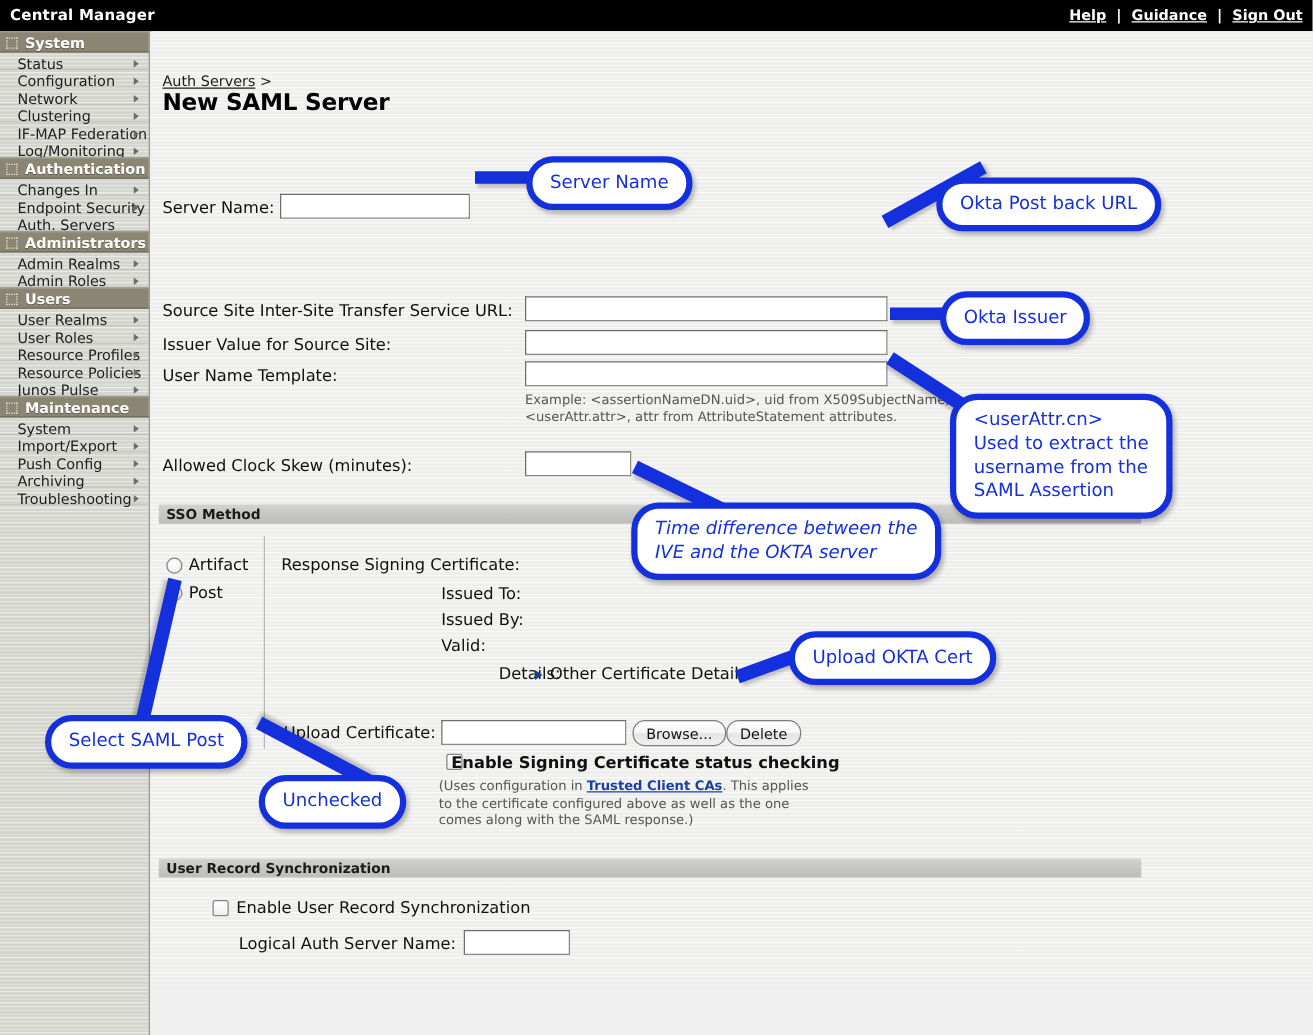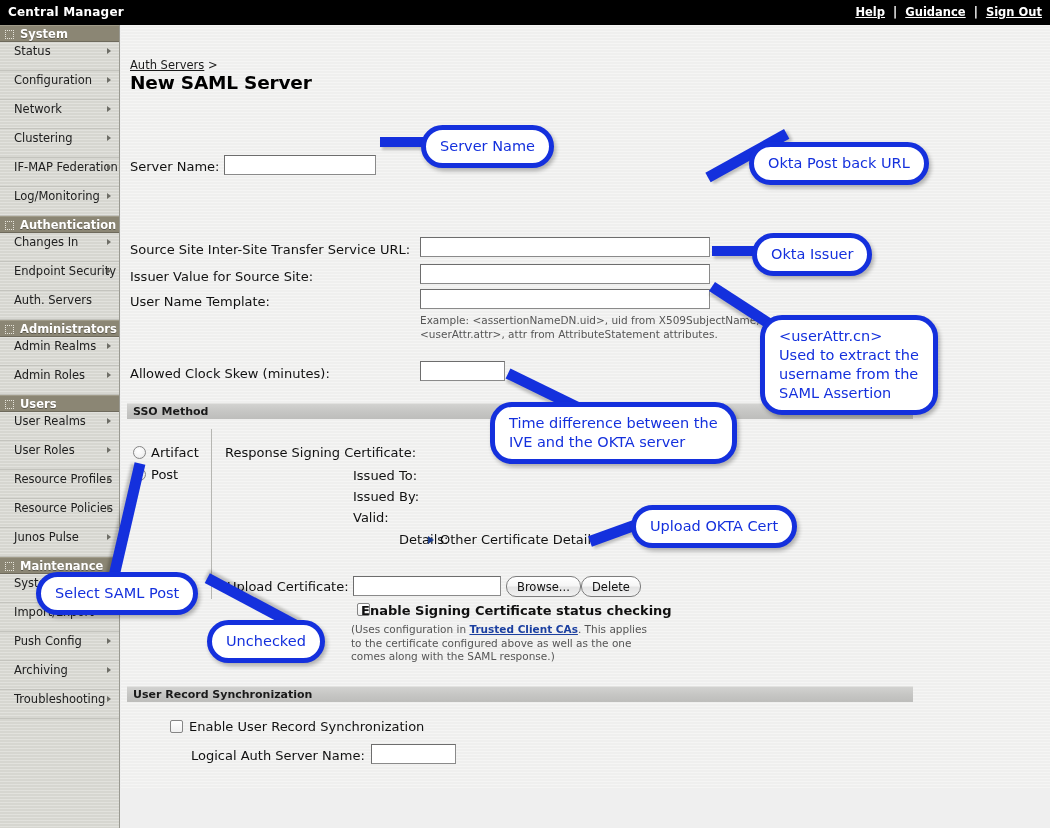--- a/index.html
+++ b/index.html
@@ -53,21 +53,21 @@
     border-bottom: 1px solid #6e6a5c;
     text-shadow: 0 1px 0 rgba(0,0,0,0.35);
   }
   .nav-group .grp-icon {
     position: absolute; left: 5px; top: 4px;
     width: 9px; height: 9px;
     border: 1px dotted #e8e6dc;
     background: transparent;
   }
   .nav-item {
-    height: 29px;
+    height: 14px;
     line-height: 19px;
     font-size: 11.5px;
     color: #202020;
     padding-left: 14px;
     position: relative;
     border-bottom: 1px solid #c4c4be;
     cursor: default;
   }
   .nav-item .arrow {
     position: absolute; right: 8px; top: 6px;
@@ -346,20 +346,20 @@
 
 <div class="callout" style="left:749px; top:142px;">Okta Post back URL</div>
 
 <div class="callout" style="left:752px; top:233px;">Okta Issuer</div>
 
 <div class="callout" style="left:760px; top:315px;">&lt;userAttr.cn&gt;
 Used to extract the
 username from the
 SAML Assertion</div>
 
-<div class="callout" style="left:490px; top:402px;">Time difference between the
+<div class="callout" style="left:505px; top:402px;font-style:italic;">Time difference between the
 IVE and the OKTA server</div>
 
 <div class="callout" style="left:631px; top:505px;">Upload OKTA Cert</div>
 
 <div class="callout" style="left:36px; top:572px;">Select SAML Post</div>
 
 <div class="callout" style="left:207px; top:620px;">Unchecked</div>
 
 </body></html>

